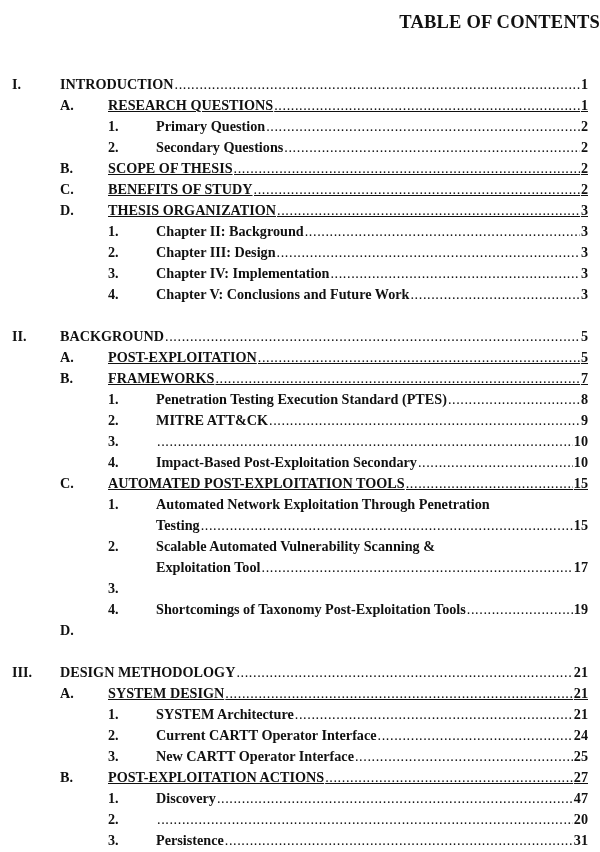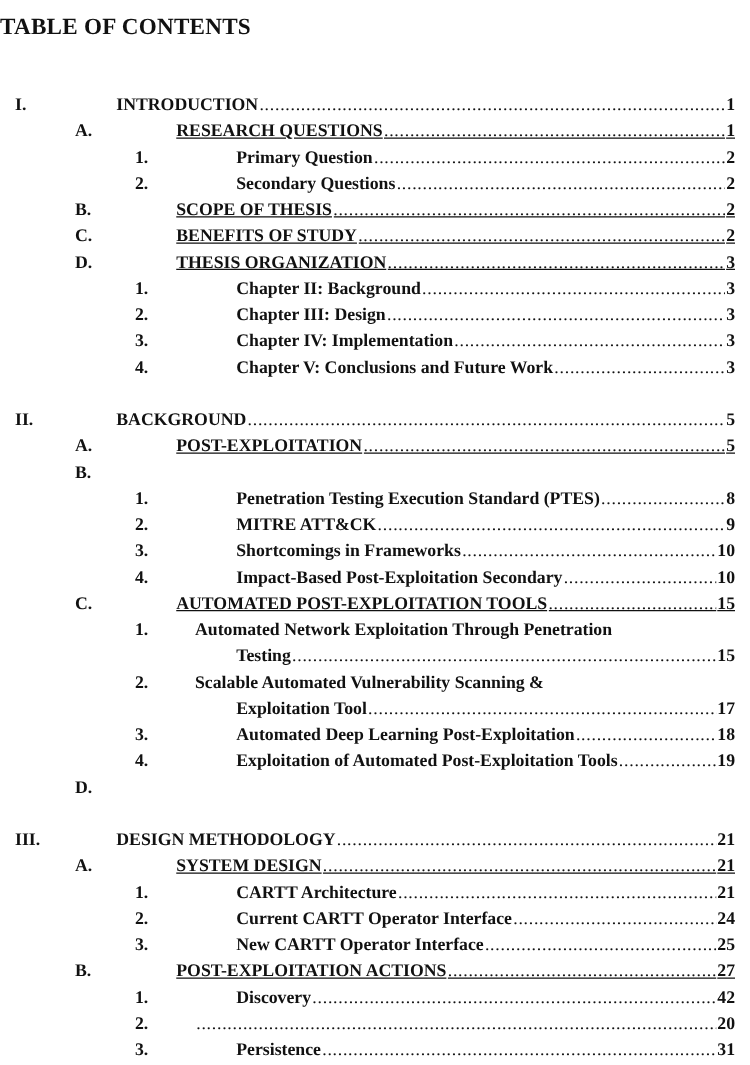--- a/index.html
+++ b/index.html
@@ -1,25 +1,25 @@
 <!DOCTYPE html>
 <html><head>
 <meta charset="utf-8">
 <style>
   html, body { margin: 0; padding: 0; background: #ffffff; }
   body { width: 600px; height: 852px; overflow: hidden; position: relative;
          font-family: "Liberation Serif", serif; color: #111; }
-  .title { position: absolute; top: 12px; left: 0; width: 600px; text-align: left;
+  .title { position: absolute; top: 12px; left: 0; width: 600px; text-align: right;
            font-weight: bold; font-size: 18.5px; letter-spacing: 0.2px; }
   .toc { position: absolute; top: 74px; left: 0; width: 600px; }
   .row { position: relative; height: 21px; font-weight: bold; font-size: 14.2px; line-height: 21px; }
   .gap { height: 21px; }
   .num { position: absolute; top: 0; }
   .entry { position: absolute; top: 0; right: 12px; display: flex; align-items: baseline; overflow: hidden; }
-  .entry .text { white-space: nowrap; margin-left: 33px; }
+  .entry .text { white-space: nowrap; }
   .entry .dots { flex: 1; overflow: hidden; white-space: nowrap; margin: 0 1px; }
   .entry .dots::after { content: "......................................................................................................................................................................................................"; font-weight: normal; letter-spacing: 0.6px; }
   .entry .page { white-space: nowrap; }
   .l1 .num { left: 12px; } .l1 .entry { left: 60px; }
   .l2 .num { left: 60px; } .l2 .entry { left: 108px; text-decoration: underline; }
   .l3 .num { left: 108px; } .l3 .entry { left: 156px; }
   .wrapline { position: absolute; top: 0; left: 156px; white-space: nowrap; }
   .row.cont .entry { left: 156px; text-align: right; }
 </style>
 </head>
@@ -131,41 +131,45 @@
   <div class="row l2">
     <span class="num">A.</span>
     <span class="entry">
         <span class="text">POST-EXPLOITATION</span>
         <span class="dots"></span>
         <span class="page">5</span>
       </span>
   </div>
   <div class="row l2">
     <span class="num">B.</span>
+    <span class="entry">
+        <span class="text">FRAMEWORKS</span>
+        <span class="dots"></span>
+        <span class="page">7</span>
+      </span>
   </div>
   <div class="row l3">
     <span class="num">1.</span>
     <span class="entry">
         <span class="text">Penetration Testing Execution Standard (PTES)</span>
         <span class="dots"></span>
         <span class="page">8</span>
       </span>
   </div>
   <div class="row l3">
     <span class="num">2.</span>
     <span class="entry">
         <span class="text">MITRE ATT&amp;CK</span>
         <span class="dots"></span>
         <span class="page">9</span>
       </span>
   </div>
   <div class="row l3">
     <span class="num">3.</span>
     <span class="entry">
-        <span class="text">Shortcomings in Frameworks</span>
         <span class="dots"></span>
         <span class="page">10</span>
       </span>
   </div>
   <div class="row l3">
     <span class="num">4.</span>
     <span class="entry">
         <span class="text">Impact-Based Post-Exploitation Secondary</span>
         <span class="dots"></span>
         <span class="page">10</span>
@@ -198,30 +202,25 @@
   </div>
   <div class="row cont">
     <span class="entry">
         <span class="text">Exploitation Tool</span>
         <span class="dots"></span>
         <span class="page">17</span>
       </span>
   </div>
   <div class="row l3">
     <span class="num">3.</span>
-    <span class="entry">
-        <span class="text">Automated Deep Learning Post-Exploitation</span>
-        <span class="dots"></span>
-        <span class="page">18</span>
-      </span>
   </div>
   <div class="row l3">
     <span class="num">4.</span>
     <span class="entry">
-        <span class="text">Exploitation of Automated Post-Exploitation Tools</span>
+        <span class="text">Shortcomings of Taxonomy Post-Exploitation Tools</span>
         <span class="dots"></span>
         <span class="page">19</span>
       </span>
   </div>
   <div class="row l2">
     <span class="num">D.</span>
   </div>
 
   <div class="gap"></div>
 
@@ -237,21 +236,21 @@
     <span class="num">A.</span>
     <span class="entry">
         <span class="text">SYSTEM DESIGN</span>
         <span class="dots"></span>
         <span class="page">21</span>
       </span>
   </div>
   <div class="row l3">
     <span class="num">1.</span>
     <span class="entry">
-        <span class="text">CARTT Architecture</span>
+        <span class="text">SYSTEM Architecture</span>
         <span class="dots"></span>
         <span class="page">21</span>
       </span>
   </div>
   <div class="row l3">
     <span class="num">2.</span>
     <span class="entry">
         <span class="text">Current CARTT Operator Interface</span>
         <span class="dots"></span>
         <span class="page">24</span>
@@ -271,21 +270,21 @@
         <span class="text">POST-EXPLOITATION ACTIONS</span>
         <span class="dots"></span>
         <span class="page">27</span>
       </span>
   </div>
   <div class="row l3">
     <span class="num">1.</span>
     <span class="entry">
         <span class="text">Discovery</span>
         <span class="dots"></span>
-        <span class="page">42</span>
+        <span class="page">47</span>
       </span>
   </div>
   <div class="row l3">
     <span class="num">2.</span>
     <span class="entry">
         <span class="dots"></span>
         <span class="page">20</span>
       </span>
   </div>
   <div class="row l3">

